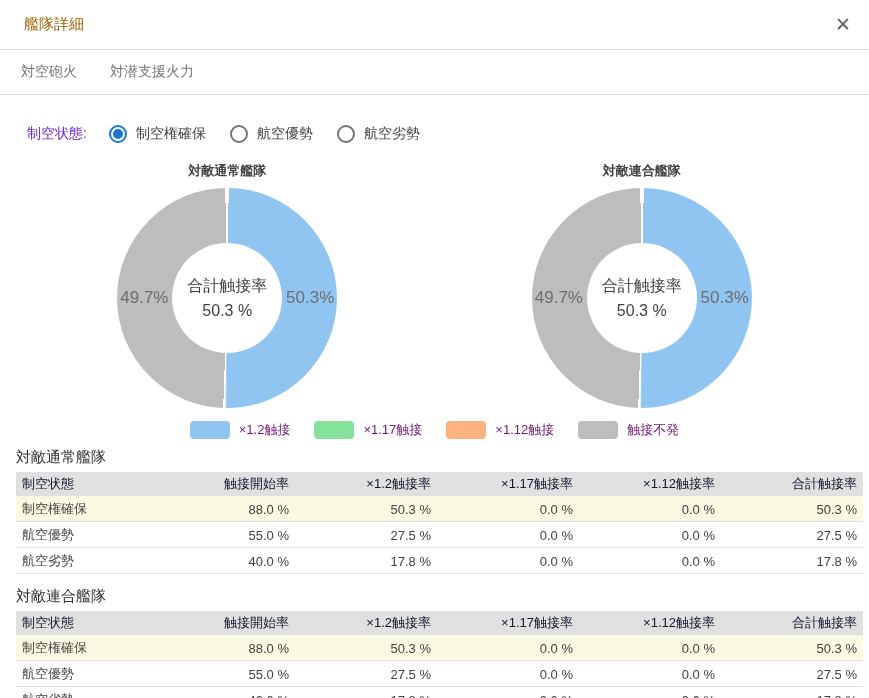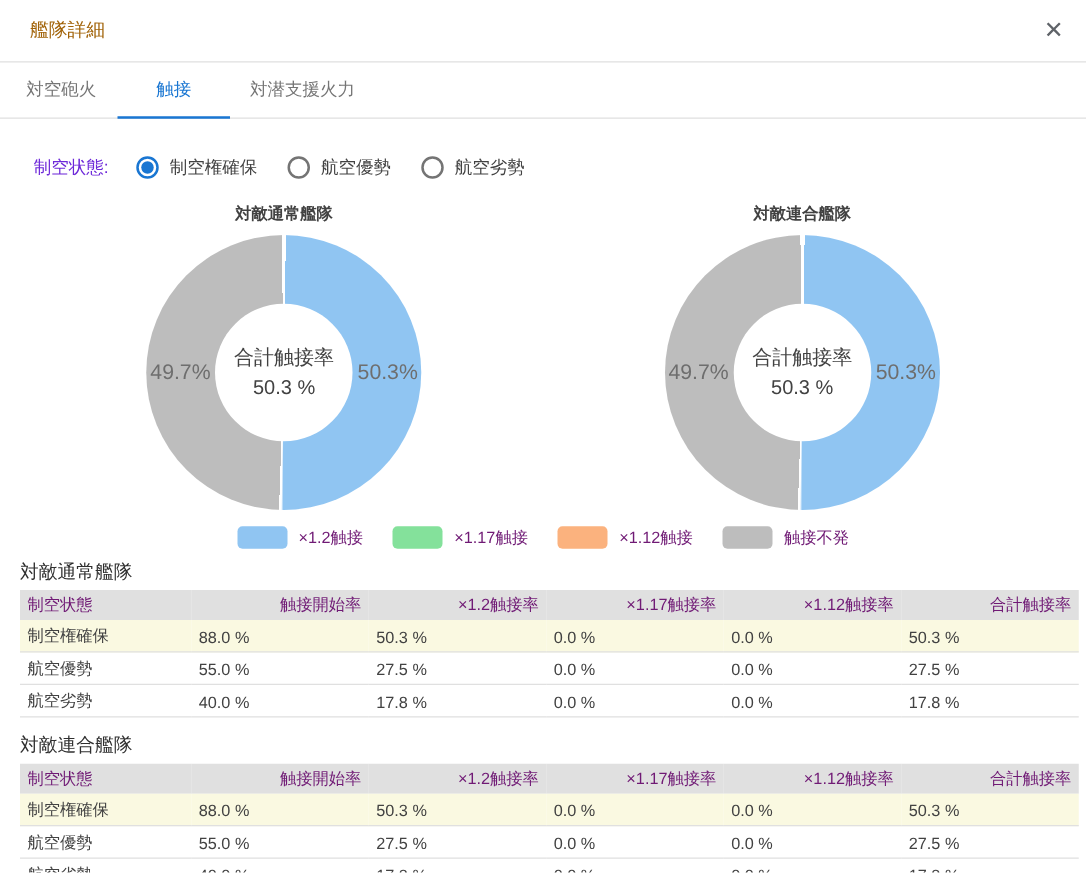--- a/index.html
+++ b/index.html
@@ -48,40 +48,39 @@
   
   .legend { display: flex; justify-content: center; margin-top: 13px; }
   .legend-item { display: flex; align-items: center; margin: 0 12px; }
   .legend-swatch { width: 40px; height: 18px; border-radius: 4px; background: #ccc; }
   .legend-label { margin-left: 9px; font-size: 13px; color: #701a75; }
 
   
   .section-title { margin: 9px 0 0 16px; font-size: 15px; color: #2f2f2f; }
   .section-title.second { margin-top: 13px; }
   table { border-collapse: collapse; width: 847px; margin: 5px 0 0 16px; font-size: 13px; table-layout: fixed; }
-  th { background: var(--table-header-bg, #e0e0e0); font-weight: normal; color: #701a75;
+  th { background: var(--table-header-bg, #e0e0e0); font-weight: normal; color: #0f172a;
     padding: 3px 6px; text-align: right; }
   th:first-child { text-align: left; width: 137px; }
-  td { padding: 4px 6px 3px; border-bottom: 1px solid #e0e0e0; color: #424242; }
+  td { padding: 4px 6px 3px; border-bottom: 1px solid #e0e0e0; text-align: right; color: #424242; }
   td:first-child { text-align: left; }
   tr.highlight td { background: var(--row-highlight, #faf9e1); }
 </style>
 </head>
 <body>
 
 <div class="dialog">
 
   <div class="dialog-header">
     <span class="dialog-title">艦隊詳細</span>
     <span class="close-btn">✕</span>
   </div>
 
   <div class="tabbar">
     <div class="tab">対空砲火</div>
-    <div class="tab active">触接</div>
     <div class="tab">対潜支援火力</div>
   </div>
 
   <div class="radio-row">
     <span class="radio-group-label">制空状態:</span>
     <span class="radio-option selected">
       <span class="radio-circle"></span>
       <span class="radio-text">制空権確保</span>
     </span>
     <span class="radio-option">

